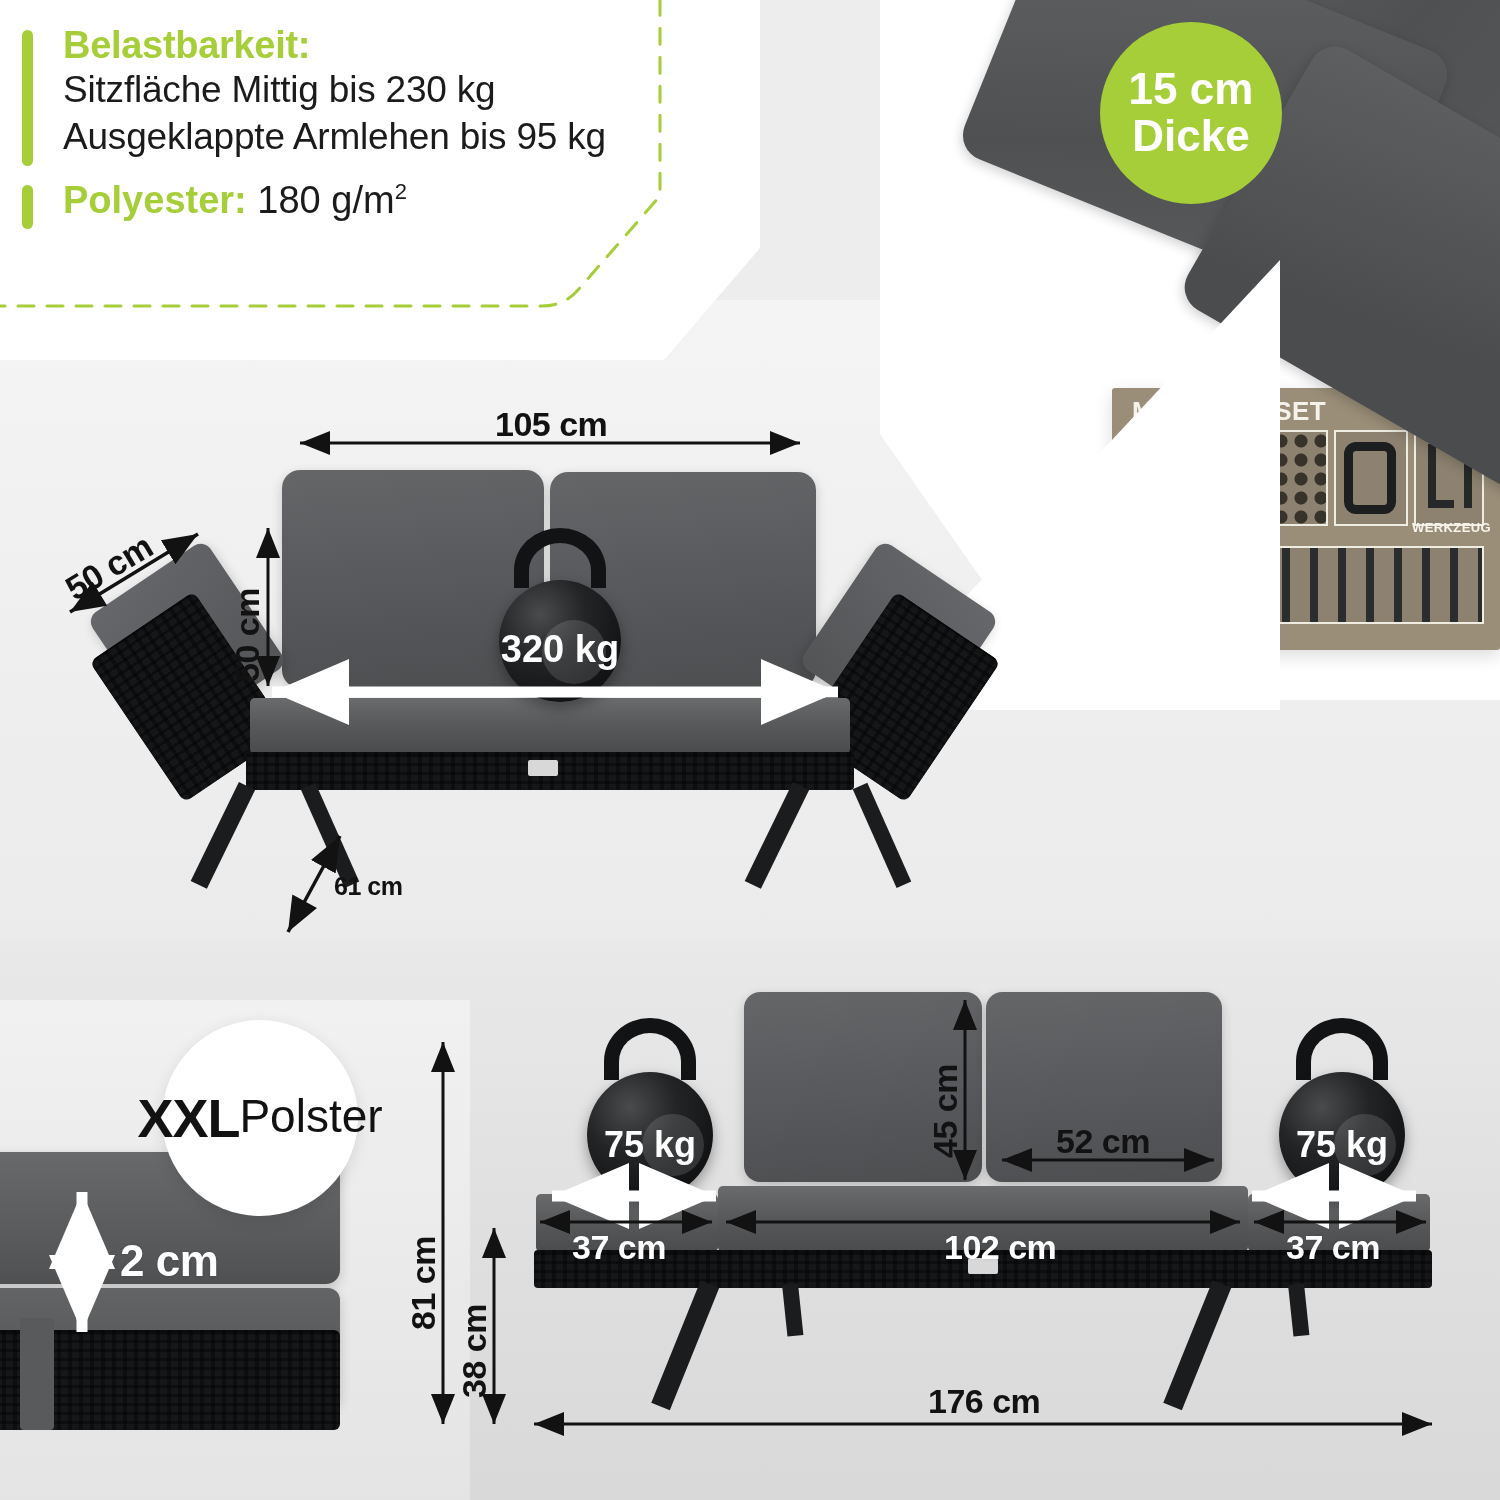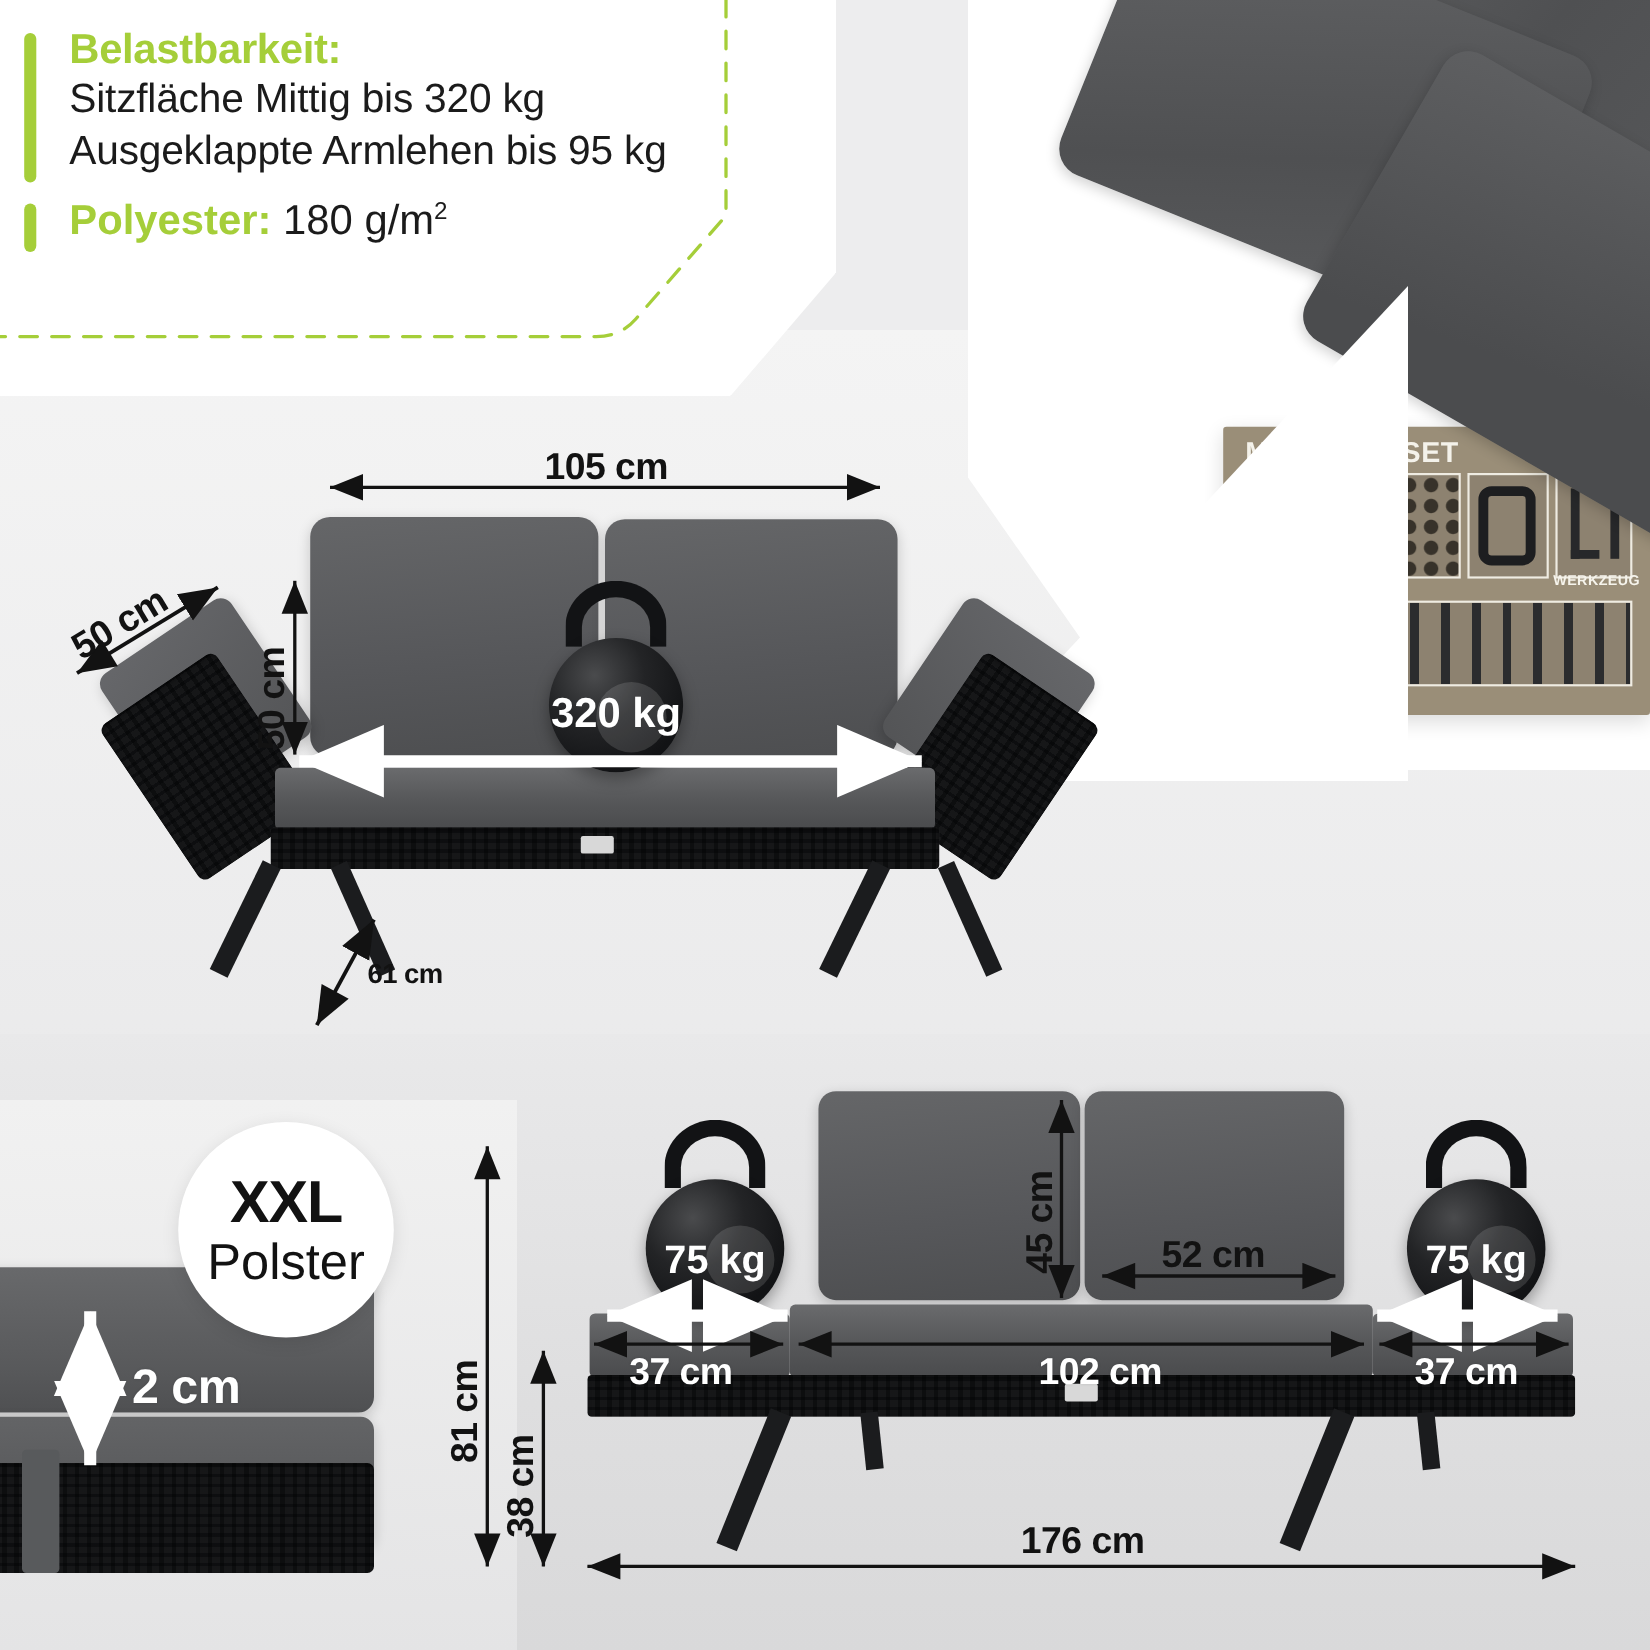--- a/index.html
+++ b/index.html
@@ -92,21 +92,21 @@
 
   
   .badge-green {
     position:absolute; border-radius:50%; background:#a5ce39;
     display:flex; flex-direction:column; align-items:center;
     justify-content:center; color:#fff; font-weight:bold; line-height:1.06;
     text-align:center;
   }
   .badge-white {
     position:absolute; border-radius:50%; background:#fff;
-    display:flex; flex-direction:column; align-items:center;
+    display:flex; align-items:center;
     justify-content:center; text-align:center;
     box-shadow:0 4px 16px rgba(0,0,0,.10);
   }
   .bw-xxl { font-size:54px; font-weight:bold; color:#121212; letter-spacing:-1px; }
   .bw-sub { font-size:46px; font-weight:300; color:#121212; margin-top:-4px; }
 
   .plus-badge {
     position:absolute; width:114px; height:114px; border-radius:50%;
     background:#a5ce39;
   }
@@ -226,33 +226,37 @@
   <div class="pillow" style="left:1176px; top:-60px; width:420px; height:300px;
               transform:rotate(-20deg); border-radius:26px;"></div>
   <div class="pillow" style="left:990px; top:-30px; width:430px; height:270px;
               transform:rotate(22deg); border-radius:26px;
               background:linear-gradient(160deg,#636466 0%,#4f5052 60%,#5b5c5e 100%);"></div>
   <div class="pillow" style="left:1222px; top:122px; width:420px; height:300px;
               transform:rotate(30deg); border-radius:26px;
               background:linear-gradient(170deg,#5e5f61 0%,#4b4c4e 70%);"></div>
   <div class="white-wedge-tr2"></div>
 
+  <div class="badge-green" style="left:1100px; top:22px; width:182px; height:182px; font-size:44px;">
+    <span>15 cm</span>
+    <span>Dicke</span>
+  </div>
 
   <div class="white-card"></div>
   <div class="white-card-dash">
     <svg viewBox="0 0 800 400" preserveAspectRatio="none">
       <path d="M 0 346 L 582 346 Q 604 346 618 330 L 700 236 L 700 -20" fill="none" stroke="#a5ce39" stroke-width="3" stroke-dasharray="16 13" stroke-linecap="round"></path>
     </svg>
   </div>
 
   <div class="textblock">
     <div class="tb-row">
       <div class="tb-bar tall"></div>
       <div class="tb-head">Belastbarkeit:</div>
-      <div class="tb-line">Sitzfläche Mittig bis 320 kg</div>
+      <div class="tb-line">Sitzfläche Mittig bis 230 kg</div>
       <div class="tb-line">Ausgeklappte Armlehen bis 95 kg</div>
     </div>
     <div class="tb-row" style="margin-top:18px;">
       <div class="tb-bar short"></div>
       <div class="tb-inline">
         <span class="hd">Polyester:</span>
         <span>180 g/m</span><span class="sup">2</span>
       </div>
     </div>
   </div>

